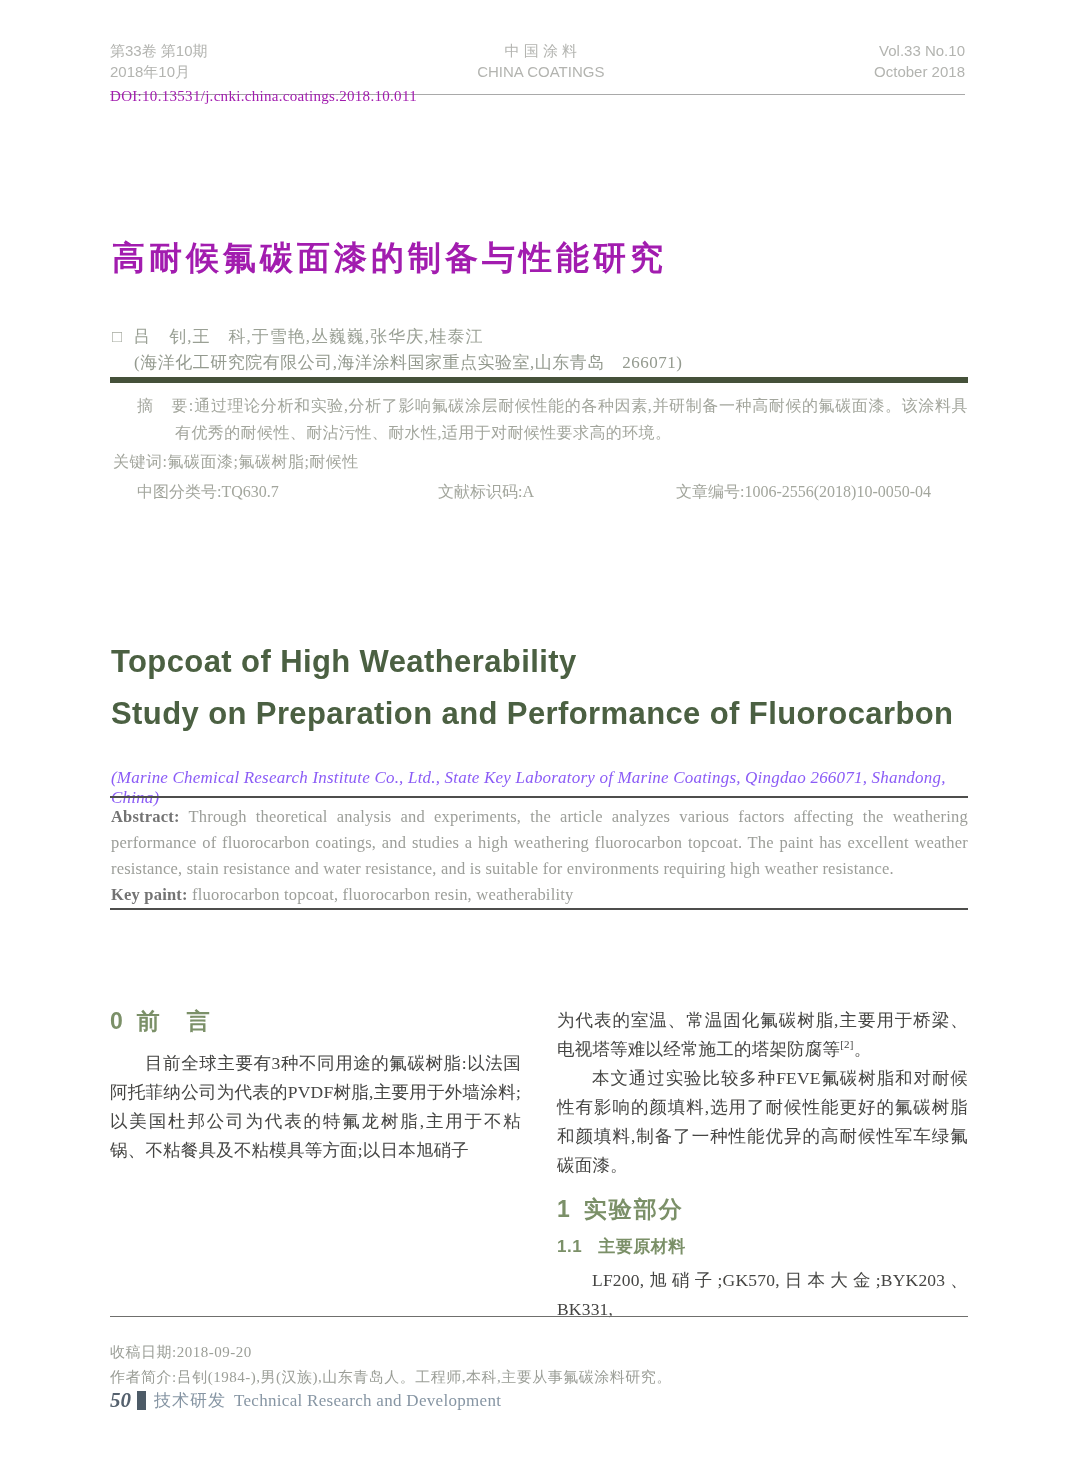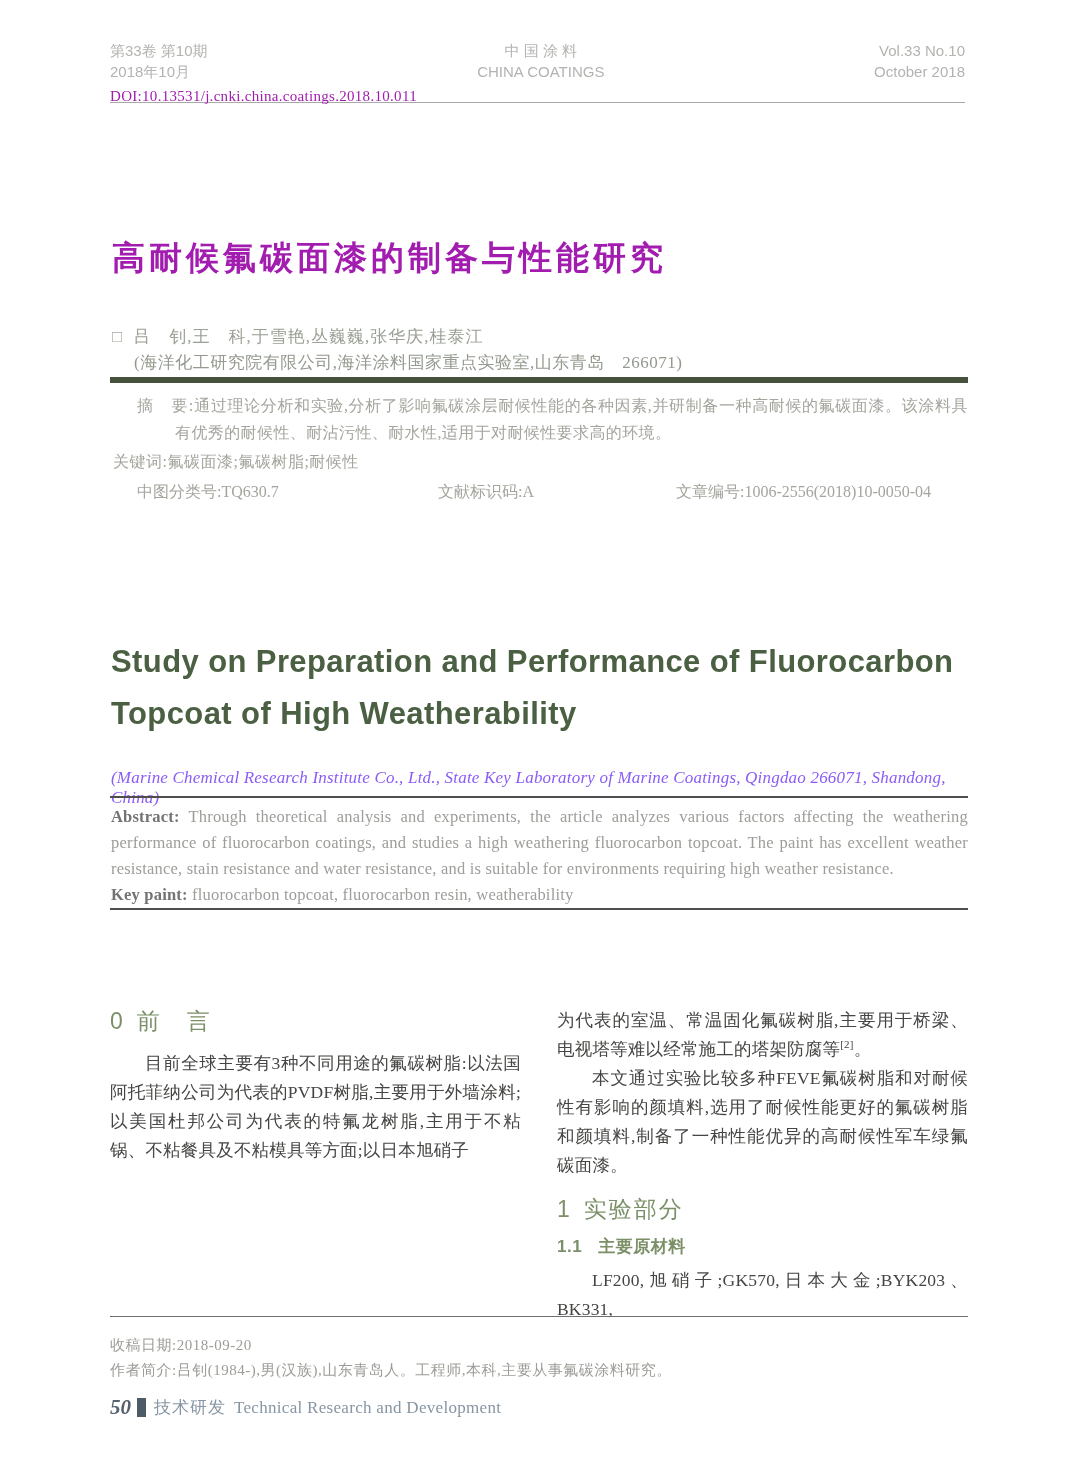--- a/index.html
+++ b/index.html
@@ -9,21 +9,21 @@
     background:#ffffff; overflow:hidden;
     font-family:"Liberation Serif","DejaVu Serif",serif;
     color:#4a4a48;
   }
   
   .jheader {
     position:absolute; top:40px; left:110px; width:855px;
     display:flex; justify-content:space-between;
     font-family:"Liberation Sans","DejaVu Sans",sans-serif;
     font-size:15px; line-height:21px; color:#b3b4b0;
-    border-bottom:1px solid #a9a9a9; padding-bottom:20px;
+    border-bottom:1px solid #a9a9a9; padding-bottom:12px;
   }
   .jheader .col-c { text-align:center; }
   .jheader .col-r { text-align:right; }
   .doi {
     position:absolute; top:88px; left:110px;
     font-size:15px; color:#a21caf; letter-spacing:.3px;
   }
   
   .title-cn {
     position:absolute; top:236px; left:112px; width:860px;
@@ -85,49 +85,48 @@
   .kw-en { margin-top:0; }
   .rule-en-bot { position:absolute; top:908px; left:110px; width:858px; border-top:2px solid #4e4e4c; }
   
   .body-cols {
     position:absolute; top:1006px; left:110px; width:858px;
     display:flex; gap:36px;
   }
   .bcol { width:411px; }
   .h-sec {
     font-family:"Liberation Sans","DejaVu Sans",sans-serif;
-    font-weight:normal; font-size:23px; color:#7b9068;
+    font-weight:bold; font-size:23px; color:#7b9068;
     letter-spacing:2px; margin-bottom:12px;
   }
   .h-sec .num { margin-right:14px; letter-spacing:0; }
   .h-sub {
     font-family:"Liberation Sans","DejaVu Sans",sans-serif;
     font-weight:bold; font-size:17px; color:#7b9068;
     margin:10px 0 8px 0; letter-spacing:.5px;
   }
   .h-sub .num { margin-right:16px; }
   .bcol p {
     font-size:17.5px; line-height:29px; text-align:justify;
     color:#454543; letter-spacing:.2px;
   }
   .bcol p.ind { text-indent:2em; }
   .bcol sup { font-size:11px; vertical-align:super; line-height:0; }
   .h-sec1 { margin-top:14px; margin-bottom:2px; }
   
   .footnote {
     position:absolute; top:1316px; left:110px; width:858px;
-    border-top:1px solid #6f6f6d; padding-top:16px;
+    border-top:1px solid #6f6f6d; padding-top:23px;
     font-size:15px; line-height:25px; color:#9b9e97; letter-spacing:.5px;
   }
   
   .pfooter {
     position:absolute; top:1388px; left:110px;
     display:flex; align-items:center;
     font-family:"Liberation Serif","DejaVu Serif",serif;
-    margin-top:7px;
   }
   .pfooter .pnum {
     font-weight:bold; font-style:italic; font-size:21px; color:#55616e;
     margin-right:6px;
   }
   .pfooter .bar { width:9px; height:19px; background:#4d5b67; margin-right:8px; }
   .pfooter .sec-cn { font-size:17px; color:#8695a3; margin-right:8px; letter-spacing:1px; }
   .pfooter .sec-en { font-size:17px; color:#8695a3; letter-spacing:.3px; }
 </style>
 </head>
@@ -166,22 +165,22 @@
     <p class="abs-text"><span class="abs-label">摘　要:</span><span>通过理论分析和实验,分析了影响氟碳涂层耐候性能的各种因素,并研制备一种高耐候的氟碳面漆。该涂料具有优秀的耐候性、耐沾污性、耐水性,适用于对耐候性要求高的环境。</span></p>
     <p class="kw"><span>关键词:</span><span>氟碳面漆;氟碳树脂;耐候性</span></p>
     <div class="clc-line">
       <span class="f1"><span>中图分类号:</span><span>TQ630.7</span></span>
       <span class="f2"><span>文献标识码:</span><span>A</span></span>
       <span class="f3"><span>文章编号:</span><span>1006-2556(2018)10-0050-04</span></span>
     </div>
   </div>
 
   <div class="title-en">
+    <div>Topcoat of High Weatherability</div>
     <div>Study on Preparation and Performance of Fluorocarbon</div>
-    <div>Topcoat of High Weatherability</div>
   </div>
 
   <div class="affil-en">(Marine Chemical Research Institute Co., Ltd., State Key Laboratory of Marine Coatings, Qingdao 266071, Shandong, China)</div>
 
   <div class="rule-en-top"></div>
 
   <div class="abstract-en">
     <p><b>Abstract:</b><span> Through theoretical analysis and experiments, the article analyzes various factors affecting the weathering performance of fluorocarbon coatings, and studies a high weathering fluorocarbon topcoat. The paint has excellent weather resistance, stain resistance and water resistance, and is suitable for environments requiring high weather resistance.</span></p>
     <p class="kw-en"><b>Key paint:</b><span> fluorocarbon topcoat, fluorocarbon resin, weatherability</span></p>
   </div>

